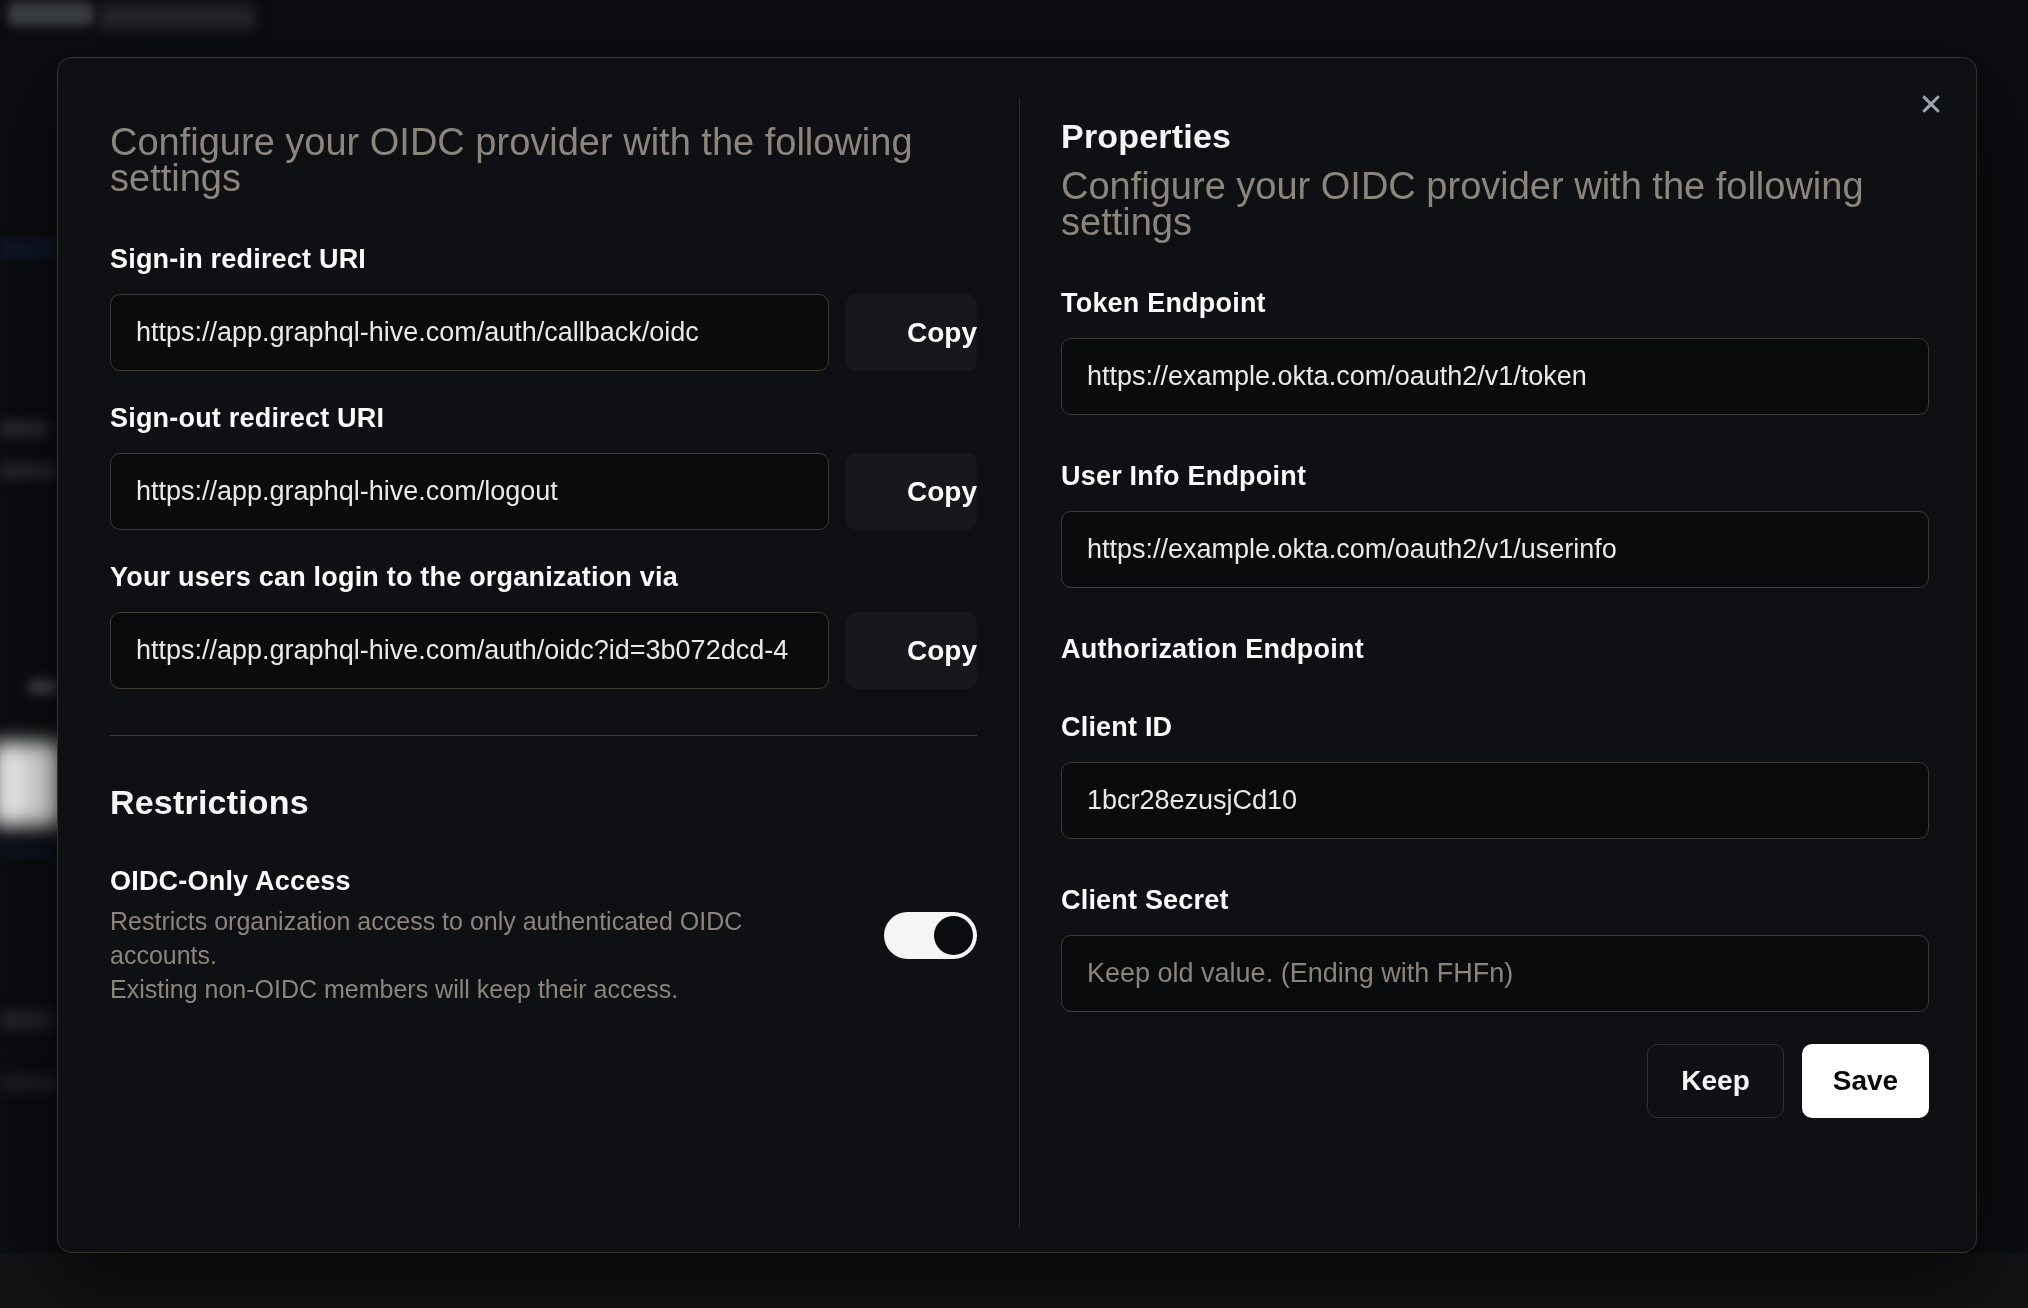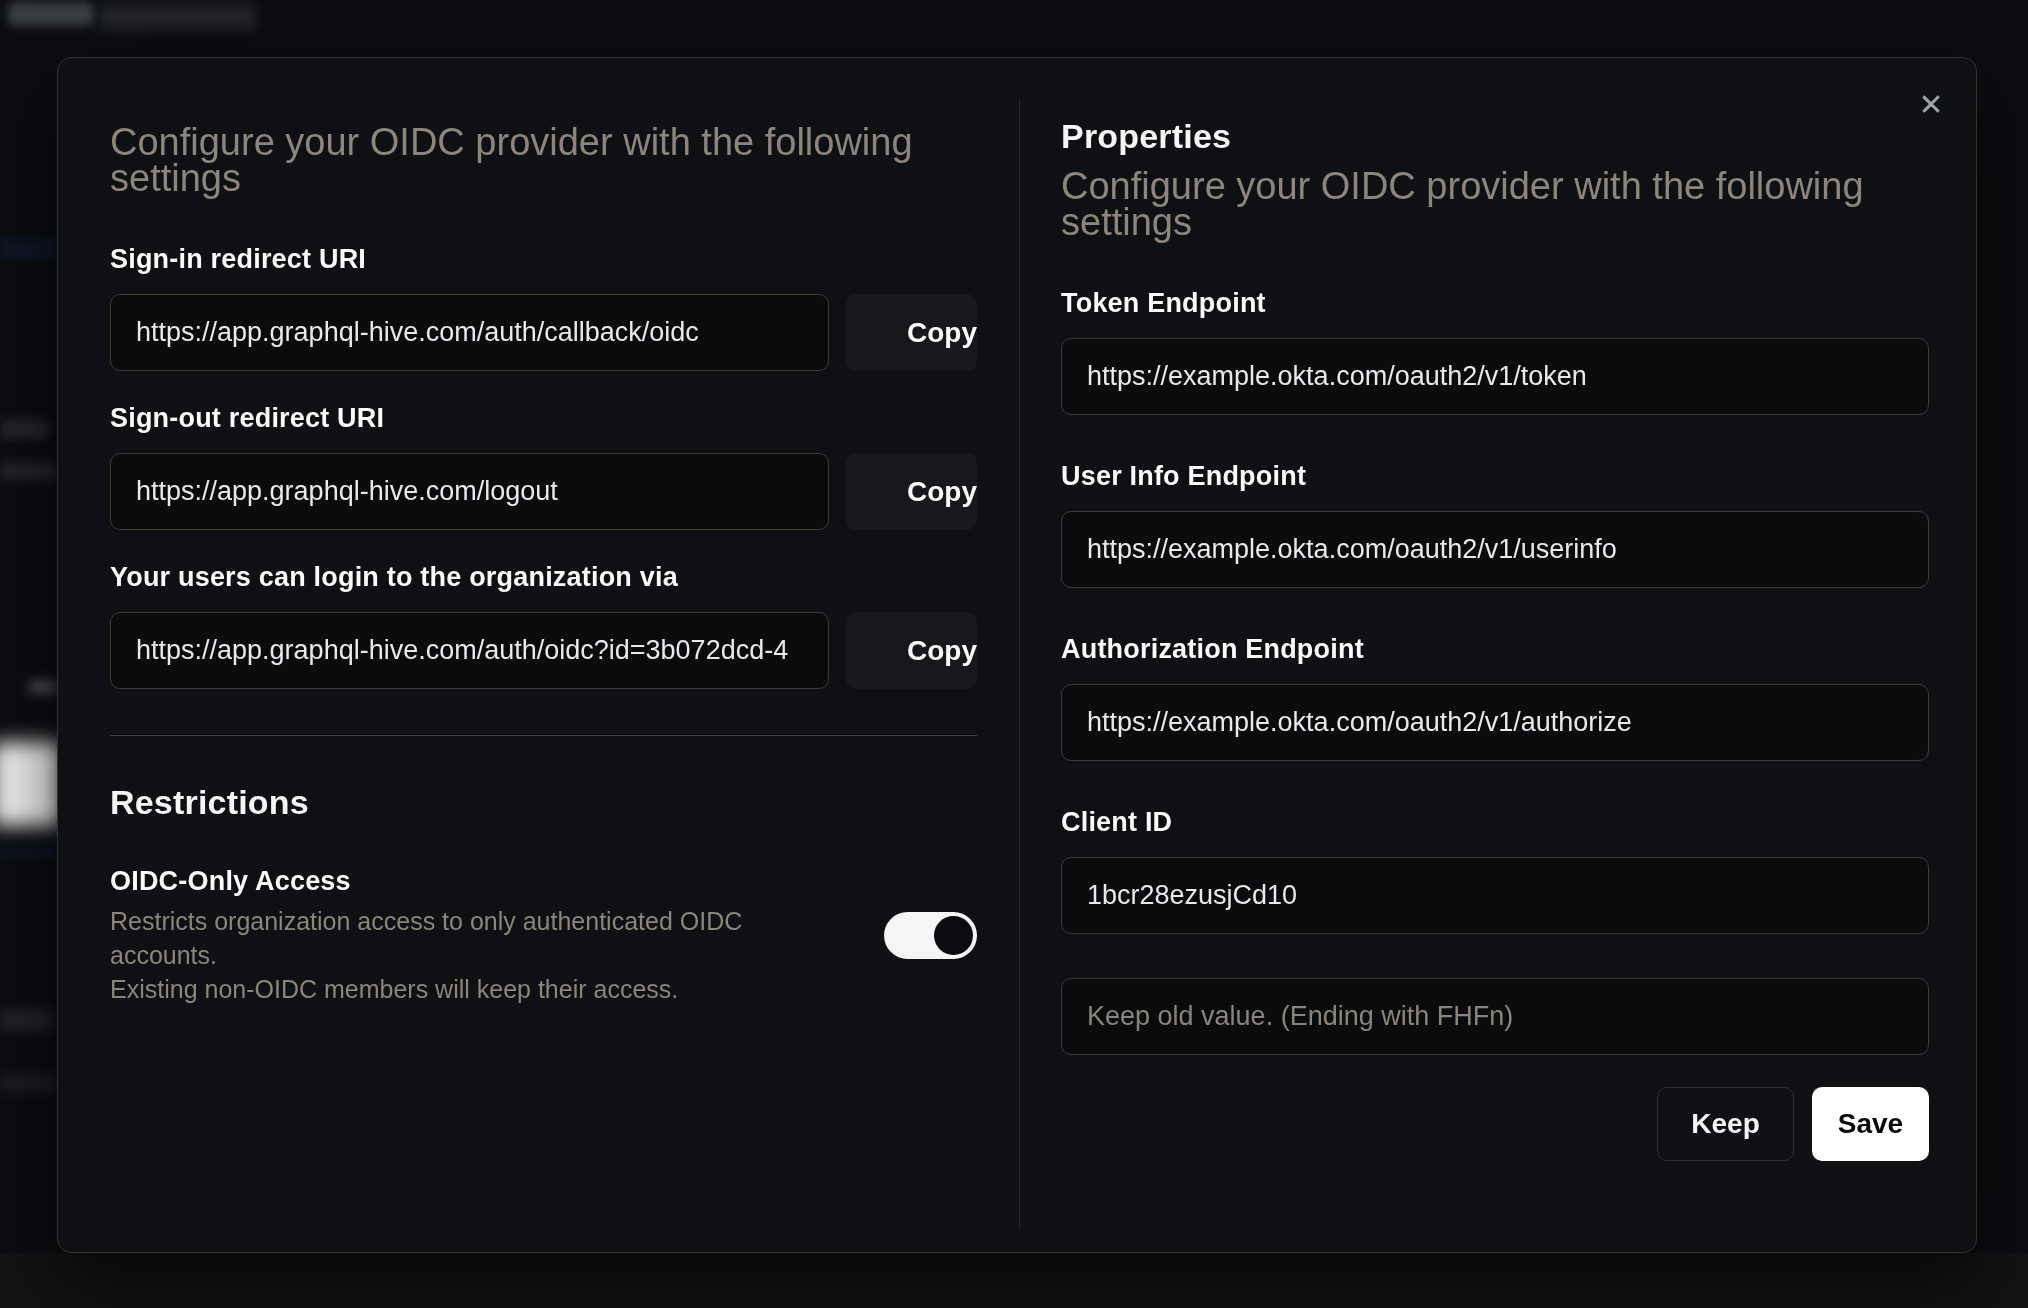--- a/index.html
+++ b/index.html
@@ -120,21 +120,21 @@
     height: 74px; border-radius: 10px;
     font-size: 28px; font-weight: 600;
     font-family: "Liberation Sans", "DejaVu Sans", sans-serif;
     cursor: pointer;
   }
   .btn-close {
     width: 137px;
     background: transparent; border: 1px solid #312f2b; color: #f4f4f5;
   }
   .btn-save {
-    width: 117px;
+    width: 127px;
     background: #ffffff; border: none; color: #0a0a0a;
   }
 </style>
 </head>
 <body>
 
 <div class="bg-blob blob-a"></div>
 <div class="bg-blob blob-b"></div>
 <div class="bg-blob band-1"></div>
 <div class="bg-blob blob-c"></div>
@@ -210,33 +210,31 @@
 
     <div class="field">
       <span class="field-label">User Info Endpoint</span>
       <div class="input-row">
         <input class="text-input" type="text" value="https://example.okta.com/oauth2/v1/userinfo" style="">
       </div>
     </div>
 
     <div class="field">
       <span class="field-label">Authorization Endpoint</span>
-      <div class="input-row">
-        <input class="text-input" type="text" value="https://example.okta.com/oauth2/v1/authorize" style="">
-      </div>
     </div>
 
     <div class="field">
       <span class="field-label">Client ID</span>
       <div class="input-row">
         <input class="text-input" type="text" value="1bcr28ezusjCd10" style="">
       </div>
     </div>
 
     <div class="field">
+      <span class="field-label">Client Secret</span>
       <div class="input-row">
         <input class="text-input" type="text" placeholder="Keep old value. (Ending with FHFn)" style="">
       </div>
     </div>
 
     <div class="footer">
       <button class="btn btn-close">Keep</button>
       <button class="btn btn-save">Save</button>
     </div>
   </div>

